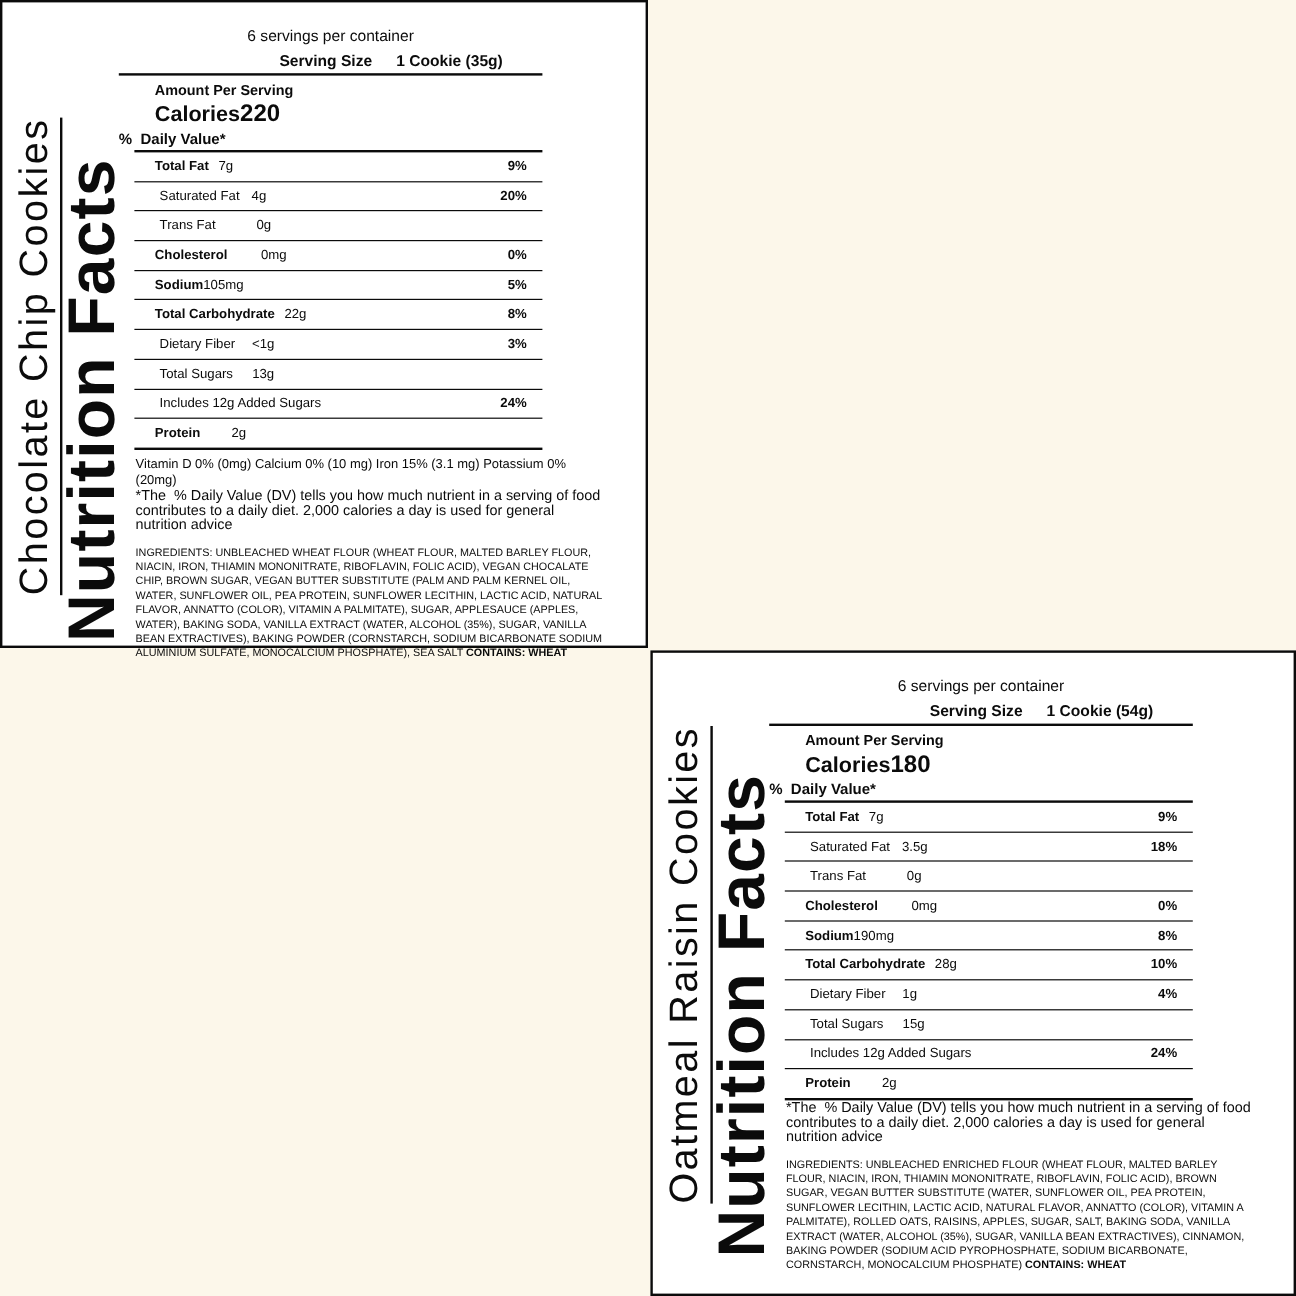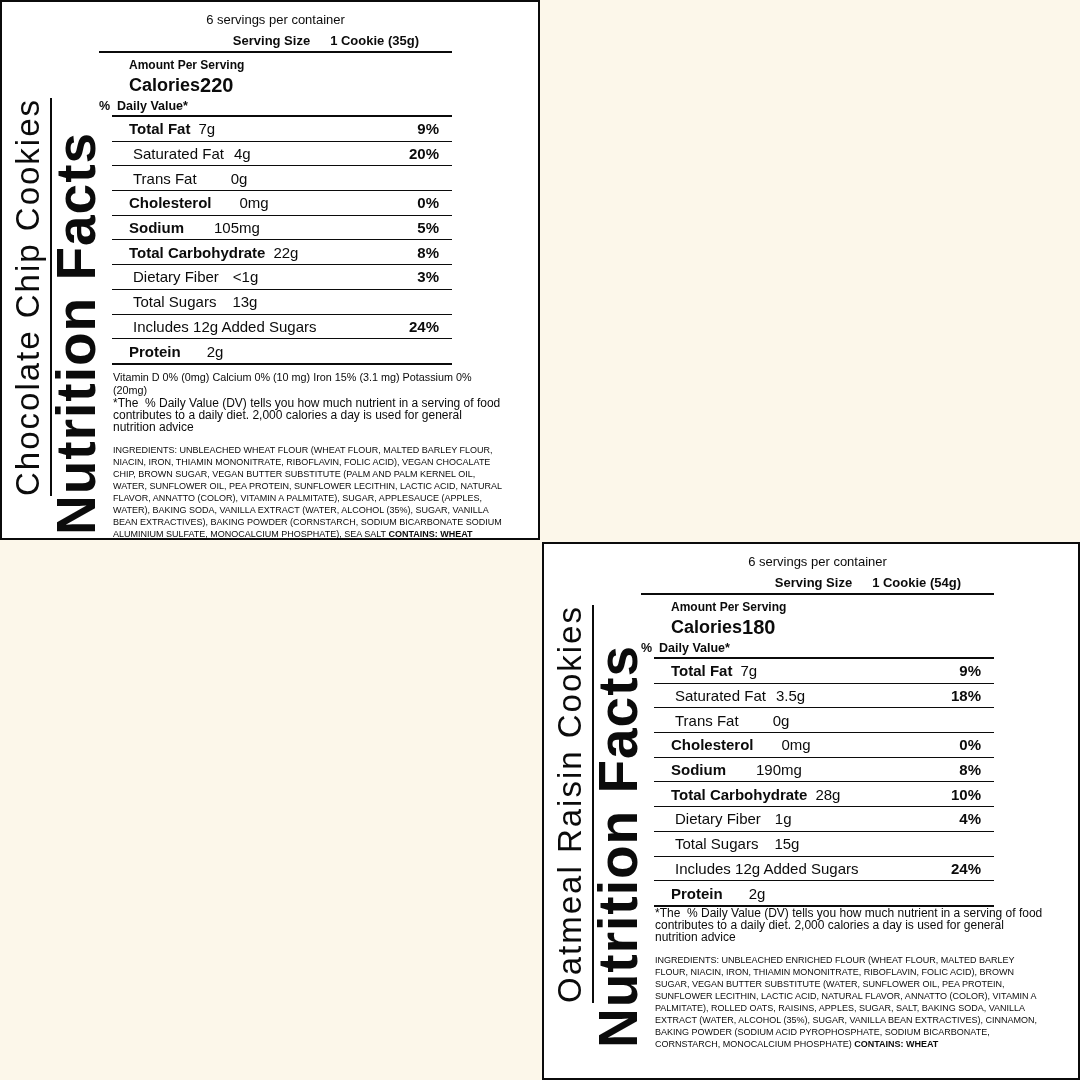--- a/index.html
+++ b/index.html
@@ -26,21 +26,21 @@
   }
   .facts-title{
     font-size:55px;font-weight:bold;letter-spacing:1px;
   }
   #label-1 .product-name{left:9px;top:494px;}
   #label-1 .facts-title{left:47px;top:533px;}
   #label-2 .product-name{left:9px;top:459px;}
   #label-2 .facts-title{left:47px;top:504px;}
 
   
-  .content{position:absolute;left:97px;top:0;width:353px;}
+  .content{position:absolute;left:97px;top:10px;width:353px;}
   .servings{margin-top:10px;text-align:center;font-size:13px;line-height:16px;}
   .serving-row{
     display:flex;justify-content:flex-end;align-items:flex-end;
     margin-top:5px;padding:0 0 3px 30px;border-bottom:2px solid #0b0b0b;
     font-weight:bold;font-size:13px;line-height:15px;
   }
   .serving-row .sval{margin-right:33px;margin-left:20px;}
   .aps{margin:6px 0 0 30px;font-weight:bold;font-size:12px;line-height:13px;}
   .calories-row{
     display:flex;justify-content:flex-start;align-items:flex-end;
@@ -49,34 +49,34 @@
   .calories-row .clabel{font-size:18px;font-weight:bold;line-height:22px;}
   .calories-row .cval{font-size:20px;font-weight:bold;line-height:22px;}
   .dv-header{
     text-align:left;padding-right:8px;margin-top:3px;
     font-weight:bold;font-size:12.5px;line-height:14px;white-space:pre;
   }
   .nutrients{margin:2px 0 0 13px;border-top:2px solid #0b0b0b;}
   .row{
     display:flex;align-items:center;height:23.7px;
     padding-left:17px;border-bottom:1.5px solid #0b0b0b;
-    font-size:15px;
+    font-size:11px;
   }
   .row.indent{padding-left:21px;}
   .row.last{border-bottom:2.5px solid #0b0b0b;gap:16px;}
   .row .name{font-weight:400;}
   .row.b .name{font-weight:bold;}
   .row .amt{font-weight:400;}
   .row .dv{margin-left:auto;font-weight:bold;padding-right:13px;}
   
   .nutrients .row:nth-child(1) .amt{margin-left:8px;}
   .nutrients .row:nth-child(2) .amt{margin-left:10px;}
   .nutrients .row:nth-child(3) .amt{margin-left:34px;}
   .nutrients .row:nth-child(4) .amt{margin-left:28px;}
-  .nutrients .row:nth-child(5) .amt{margin-left:30px;}
+  .nutrients .row:nth-child(5) .amt{margin-left:0;}
   .nutrients .row:nth-child(6) .amt{margin-left:8px;}
   .nutrients .row:nth-child(7) .amt{margin-left:14px;}
   .nutrients .row:nth-child(8) .amt{margin-left:16px;}
   .nutrients .row:nth-child(10) .amt{margin-left:10px;}
 
   .vitamins{margin:6px 0 0 14px;width:395px;font-size:10.8px;line-height:13px;}
   .footnote{margin-left:14px;width:392px;font-size:12px;line-height:12px;white-space:pre-wrap;}
   .ingredients{margin:11px 0 0 14px;width:392px;font-size:9px;line-height:12px;}
   .ingredients strong{font-weight:bold;}
 </style>

